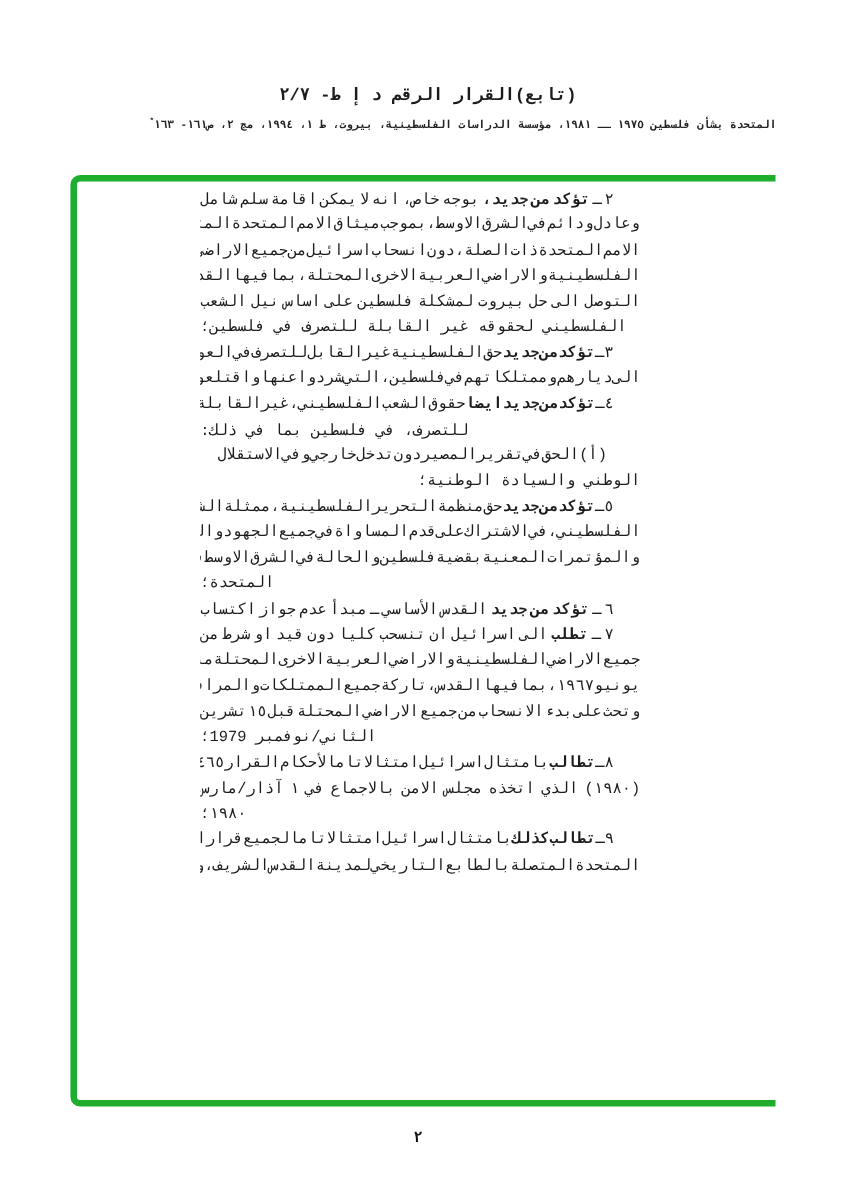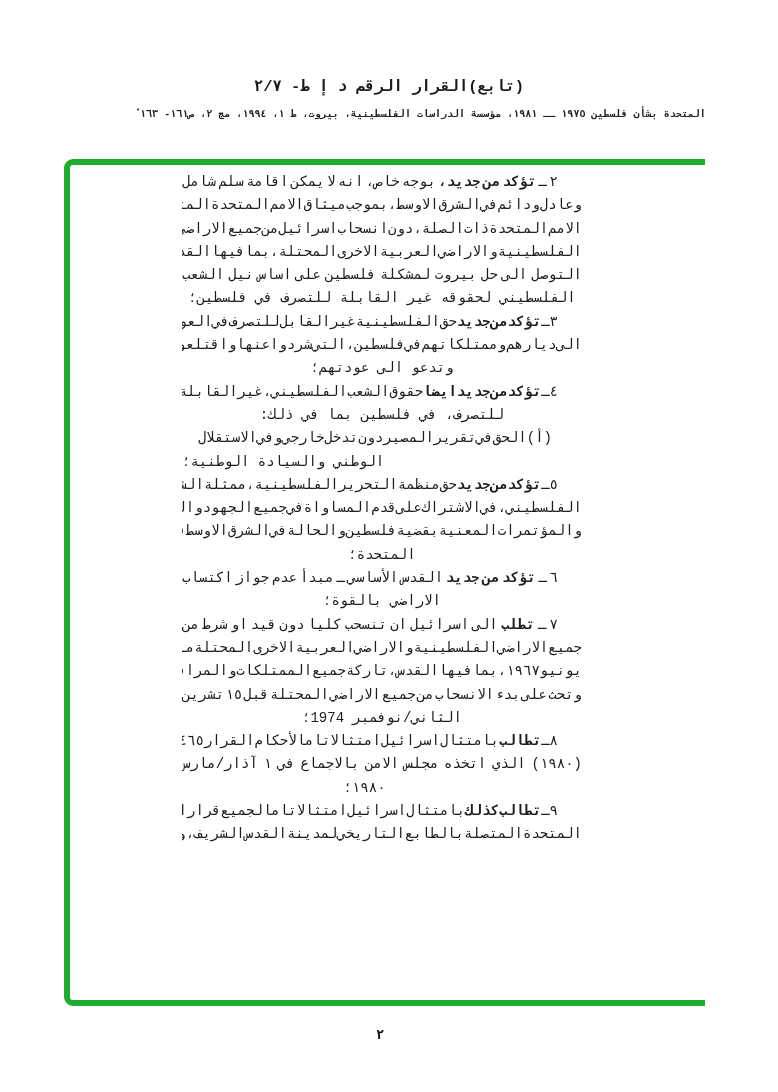--- a/index.html
+++ b/index.html
@@ -20,22 +20,22 @@
     position:absolute; left:64px; top:159px; width:656px; height:847px;
     box-sizing:border-box; border:6px solid #1ead2c; border-radius:9px;
     background:transparent;
   }
   .text-block {
     position:absolute; left:182px; top:171px; width:400px;
     direction:rtl; font-size:14px; color:#1c1c1c;
   }
   .tl { height:23.3px; line-height:23.3px; overflow:hidden; }
   .a-j { display:flex; justify-content:space-between; align-items:baseline; }
-  .a-r { text-align:center; }
-  .a-c { text-align:left; }
+  .a-r { text-align:left; }
+  .a-c { text-align:right; }
   .b { font-weight:bold; }
   .page-num {
     position:absolute; top:1026px; left:0; width:760px; text-align:center;
     font-weight:bold; font-size:13.5px; color:#111;
   }
 </style>
 </head>
 <body>
 
 <div class="page">
@@ -134,21 +134,20 @@
           <span>ديارهم</span>
           <span>وممتلكاتهم</span>
           <span>في</span>
           <span>فلسطين،</span>
           <span>التي</span>
           <span>شردوا</span>
           <span>عنها</span>
           <span>واقتلعوا</span>
           <span>منها،</span>
         </div>
-        <div class="tl a-r"><span>وتدعو الى عودتهم؛</span></div>
       </div>
       <div>
         <div class="tl a-j" style="padding-right: 24px;">
           <span>٤</span>
           <span>ـ</span>
           <span class="b">تؤكد</span>
           <span class="b">من</span>
           <span class="b">جديد</span>
           <span class="b">ايضا</span>
           <span>حقوق</span>
@@ -225,21 +224,20 @@
           <span class="b">من</span>
           <span class="b">جديد</span>
           <span>القدس</span>
           <span>الأساسي</span>
           <span>ـ</span>
           <span>مبدأ</span>
           <span>عدم</span>
           <span>جواز</span>
           <span>اكتساب</span>
         </div>
-        <div class="tl a-r"><span>الاراضي بالقوة؛</span></div>
       </div>
       <div>
         <div class="tl a-j" style="padding-right: 24px;">
           <span>٧</span>
           <span>ـ</span>
           <span class="b">تطلب</span>
           <span>الى</span>
           <span>اسرائيل</span>
           <span>ان</span>
           <span>تنسحب</span>
@@ -279,21 +277,21 @@
           <span>بدء</span>
           <span>الانسحاب</span>
           <span>من</span>
           <span>جميع</span>
           <span>الاراضي</span>
           <span>المحتلة</span>
           <span>قبل</span>
           <span>١٥</span>
           <span>تشرين</span>
         </div>
-        <div class="tl a-r"><span>الثاني/نوفمبر 1974؛</span></div>
+        <div class="tl a-r"><span>الثاني/نوفمبر 1979؛</span></div>
       </div>
       <div>
         <div class="tl a-j" style="padding-right: 24px;">
           <span>٨</span>
           <span>ـ</span>
           <span class="b">تطالب</span>
           <span>بامتثال</span>
           <span>اسرائيل</span>
           <span>امتثالا</span>
           <span>تاما</span>

